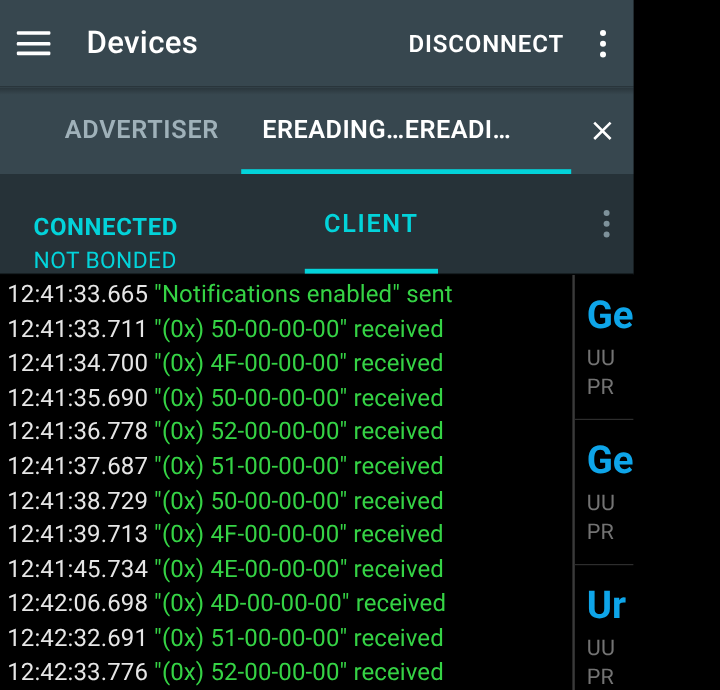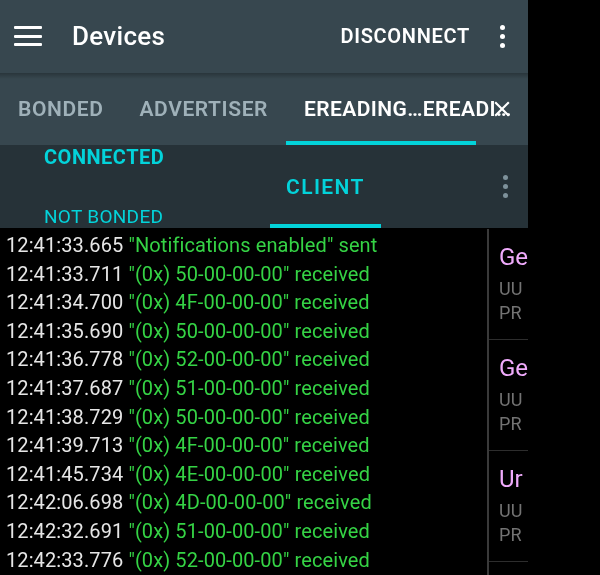--- a/index.html
+++ b/index.html
@@ -22,41 +22,41 @@
   .tab.device { color:#fff; flex:1; padding-right:6px; min-width:0; }
   .tab.device .tname { font-size:21px; font-weight:600; letter-spacing:0.4px; white-space:nowrap; overflow:hidden; text-overflow:ellipsis; max-width:220px; }
   .tab.device .mac { font-size:16px; font-weight:400; color:#c6d3d8; letter-spacing:0.3px; margin-top:2px; }
   .tab .indicator { position:absolute; left:0; right:0; bottom:0; height:4px; background:transparent; }
   .tab.active .indicator { background:#03d3da; }
   .tabs .close { width:52px; display:flex; align-items:center; justify-content:center; color:#fff; cursor:pointer; }
   .tabs .close svg { width:26px; height:26px; }
 
   
   .statusbar { background:#263238; height:84px; display:flex; align-items:stretch; border-bottom:1px solid #000; }
-  .status { width:248px; display:flex; flex-direction:column; justify-content:space-between; padding-left:28px;margin-left:16px; }
+  .status { width:248px; display:flex; flex-direction:column; justify-content:flex-end; padding-left:28px; }
   .status .connected { color:#03d3da; font-size:20px; font-weight:700; letter-spacing:0.5px; }
   .status .bond { color:#03d3da; font-size:19px; font-weight:400; letter-spacing:0.3px; margin-top:4px; }
   .subtabs { flex:1; display:flex; align-items:center; }
   .subtab { flex:0 0 auto; padding:16px 22px; height:100%; display:flex; align-items:center; justify-content:center; color:#8ea2ab; font-size:21px; font-weight:600; letter-spacing:1.4px; cursor:pointer; position:relative; }
   .subtab.active { color:#03d3da; }
   .subtab .indicator { position:absolute; left:6px; right:6px; bottom:0; height:4px; background:transparent; }
   .subtab.active .indicator { background:#03d3da; }
   .statusbar .dots2 { width:46px; display:flex; flex-direction:column; align-items:center; justify-content:center; gap:4px; cursor:pointer; }
   .statusbar .dots2 span { width:5px; height:5px; background:#7e929b; border-radius:50%; }
 
   
   .body { flex:1; display:flex; overflow:hidden; background:#000; }
   .log { width:552px; background:#000; color:#ddd; font-size:20px; line-height:28.6px; padding:2px 4px 0 6px; overflow:hidden; font-family: Roboto, Arial, sans-serif; letter-spacing:0.1px; }
   .row { white-space:nowrap; }
   .row .ts { color:#e6e6e6; }
   .row .msg { color:#35d345; }
 
   .side { flex:1; border-left:2px solid #3a3a3a; background:#000; display:flex; flex-direction:column; }
   .side .item { border-bottom:1px solid #2d2d2d; padding:14px 0 14px 10px; color:#ddd; }
-  .side .item .hdr { color:#f0abfc; font-size:24px; font-weight:400; margin-bottom:6px; }
+  .side .item .hdr { color:#0ea5e9; font-size:32px; font-weight:700; margin-bottom:6px; }
   .side .item .sub { color:#737373; font-size:18px; line-height:24px; letter-spacing:0.2px; }
 </style>
 </head>
 <body>
 
 <div class="app">
 
   <div class="appbar">
     <div class="hamburger">
       <span></span>
@@ -67,21 +67,20 @@
     <div class="disconnect">DISCONNECT</div>
     <div class="dots">
       <span></span>
         <span></span>
         <span></span>
     </div>
   </div>
 
   <div class="tabs">
     <div class="tab">
-      <span>BONDED</span>
       <span class="indicator"></span>
     </div>
     <div class="tab">
       <span>ADVERTISER</span>
       <span class="indicator"></span>
     </div>
     <div class="tab device active">
       <span class="tname">EREADING…EREADING</span>
       <span class="indicator"></span>
     </div>

